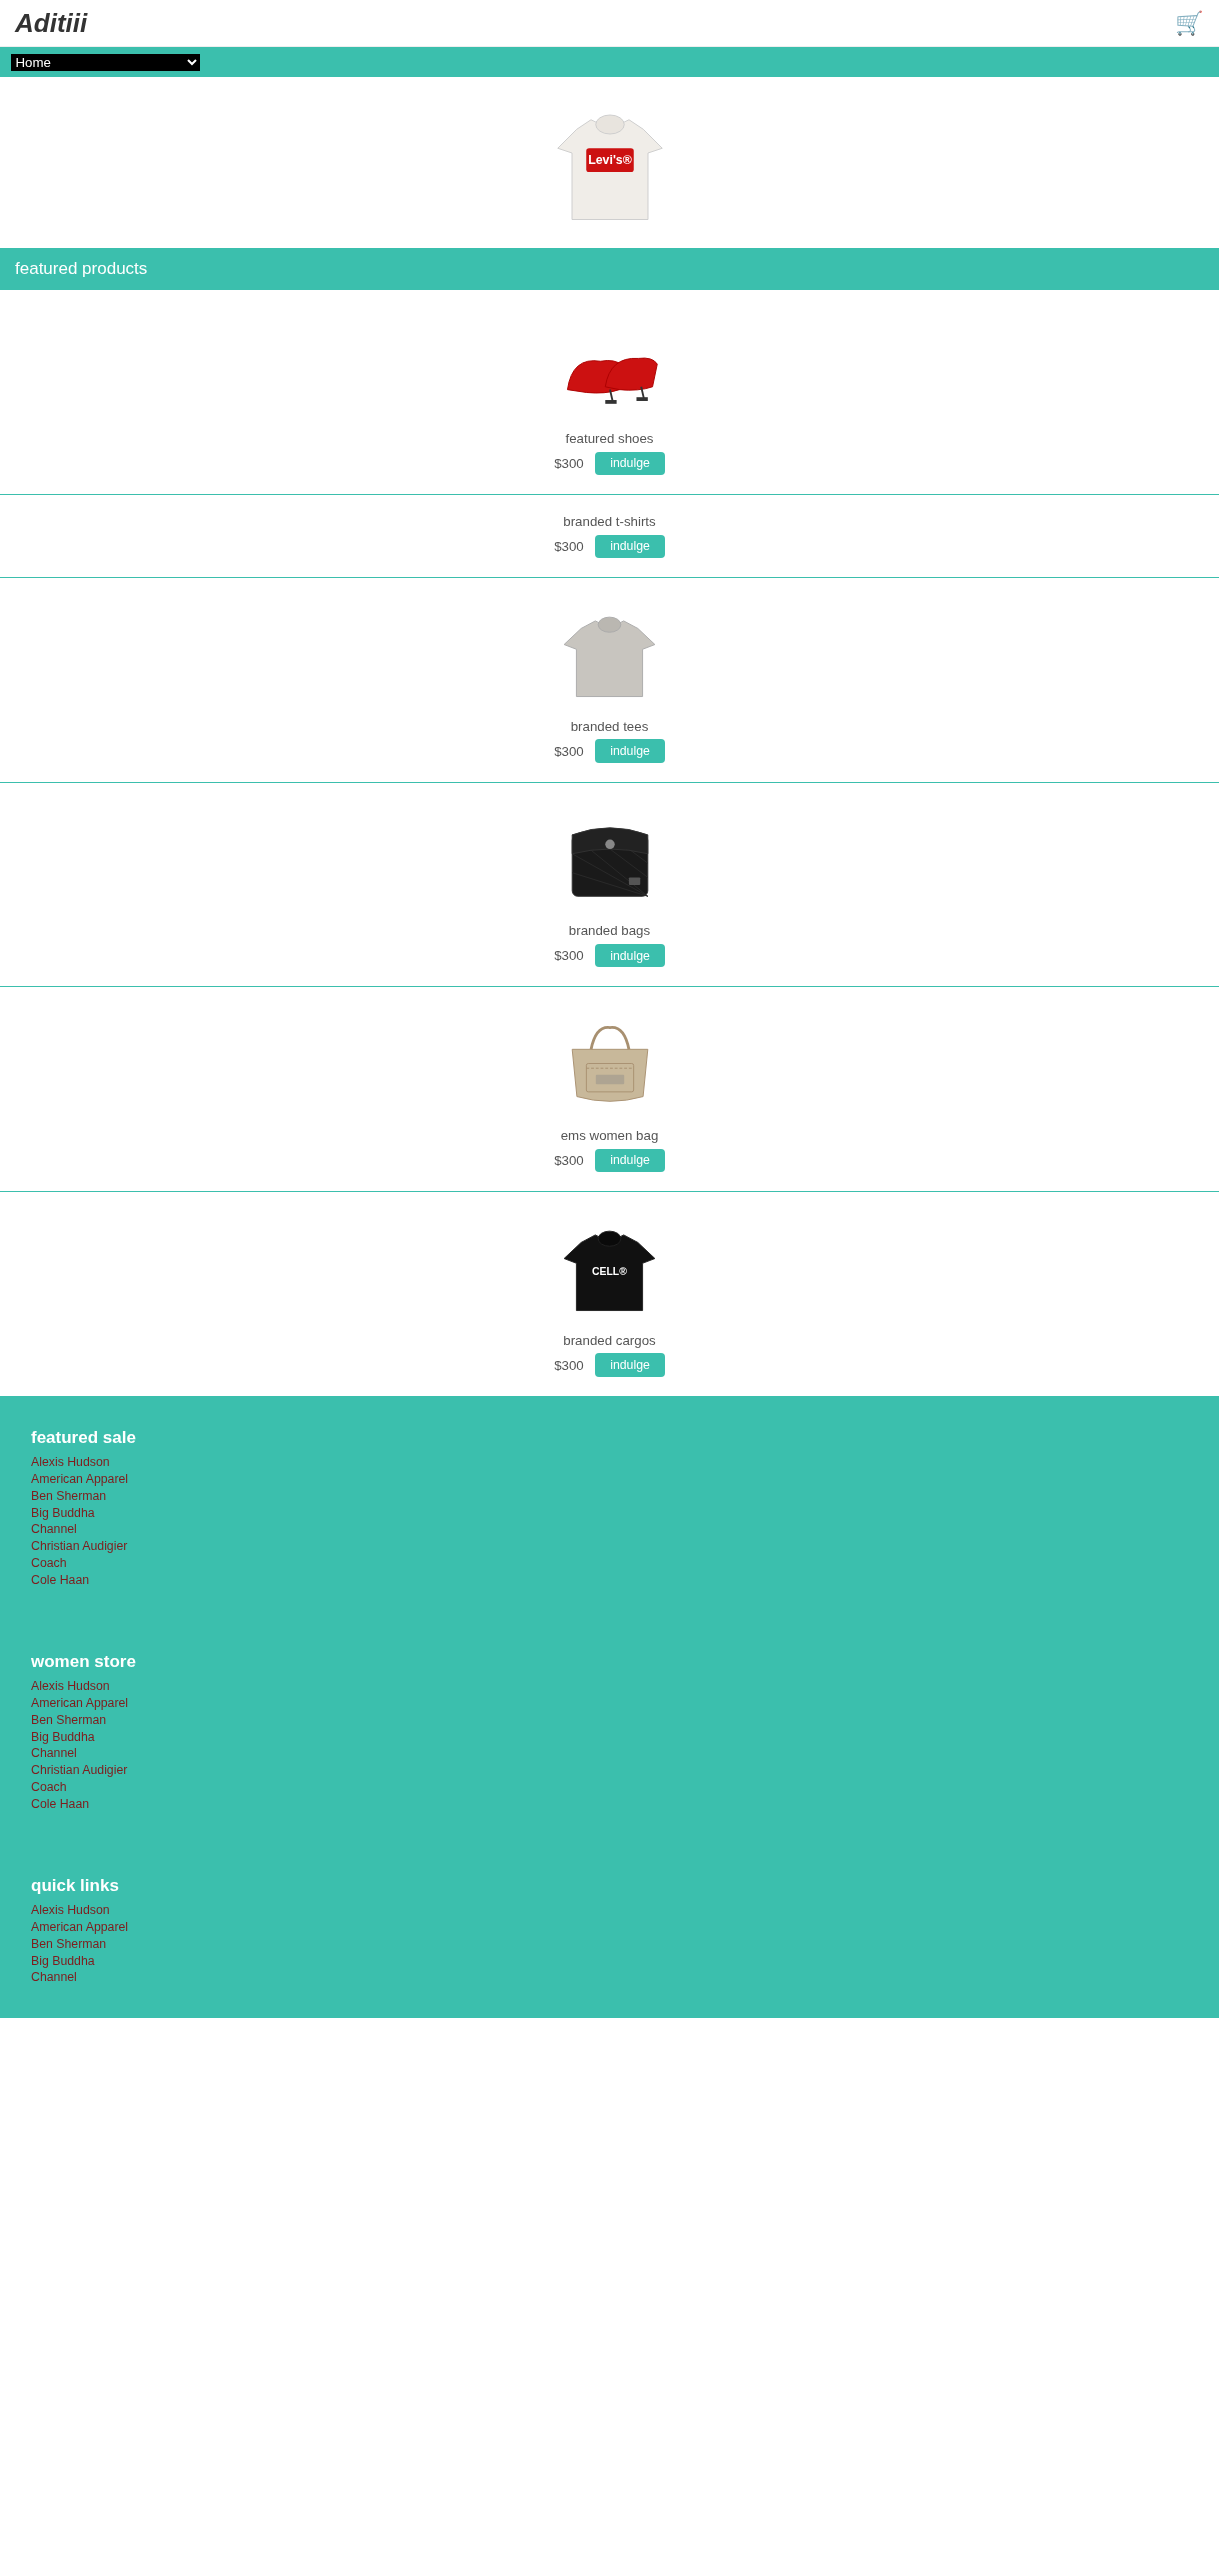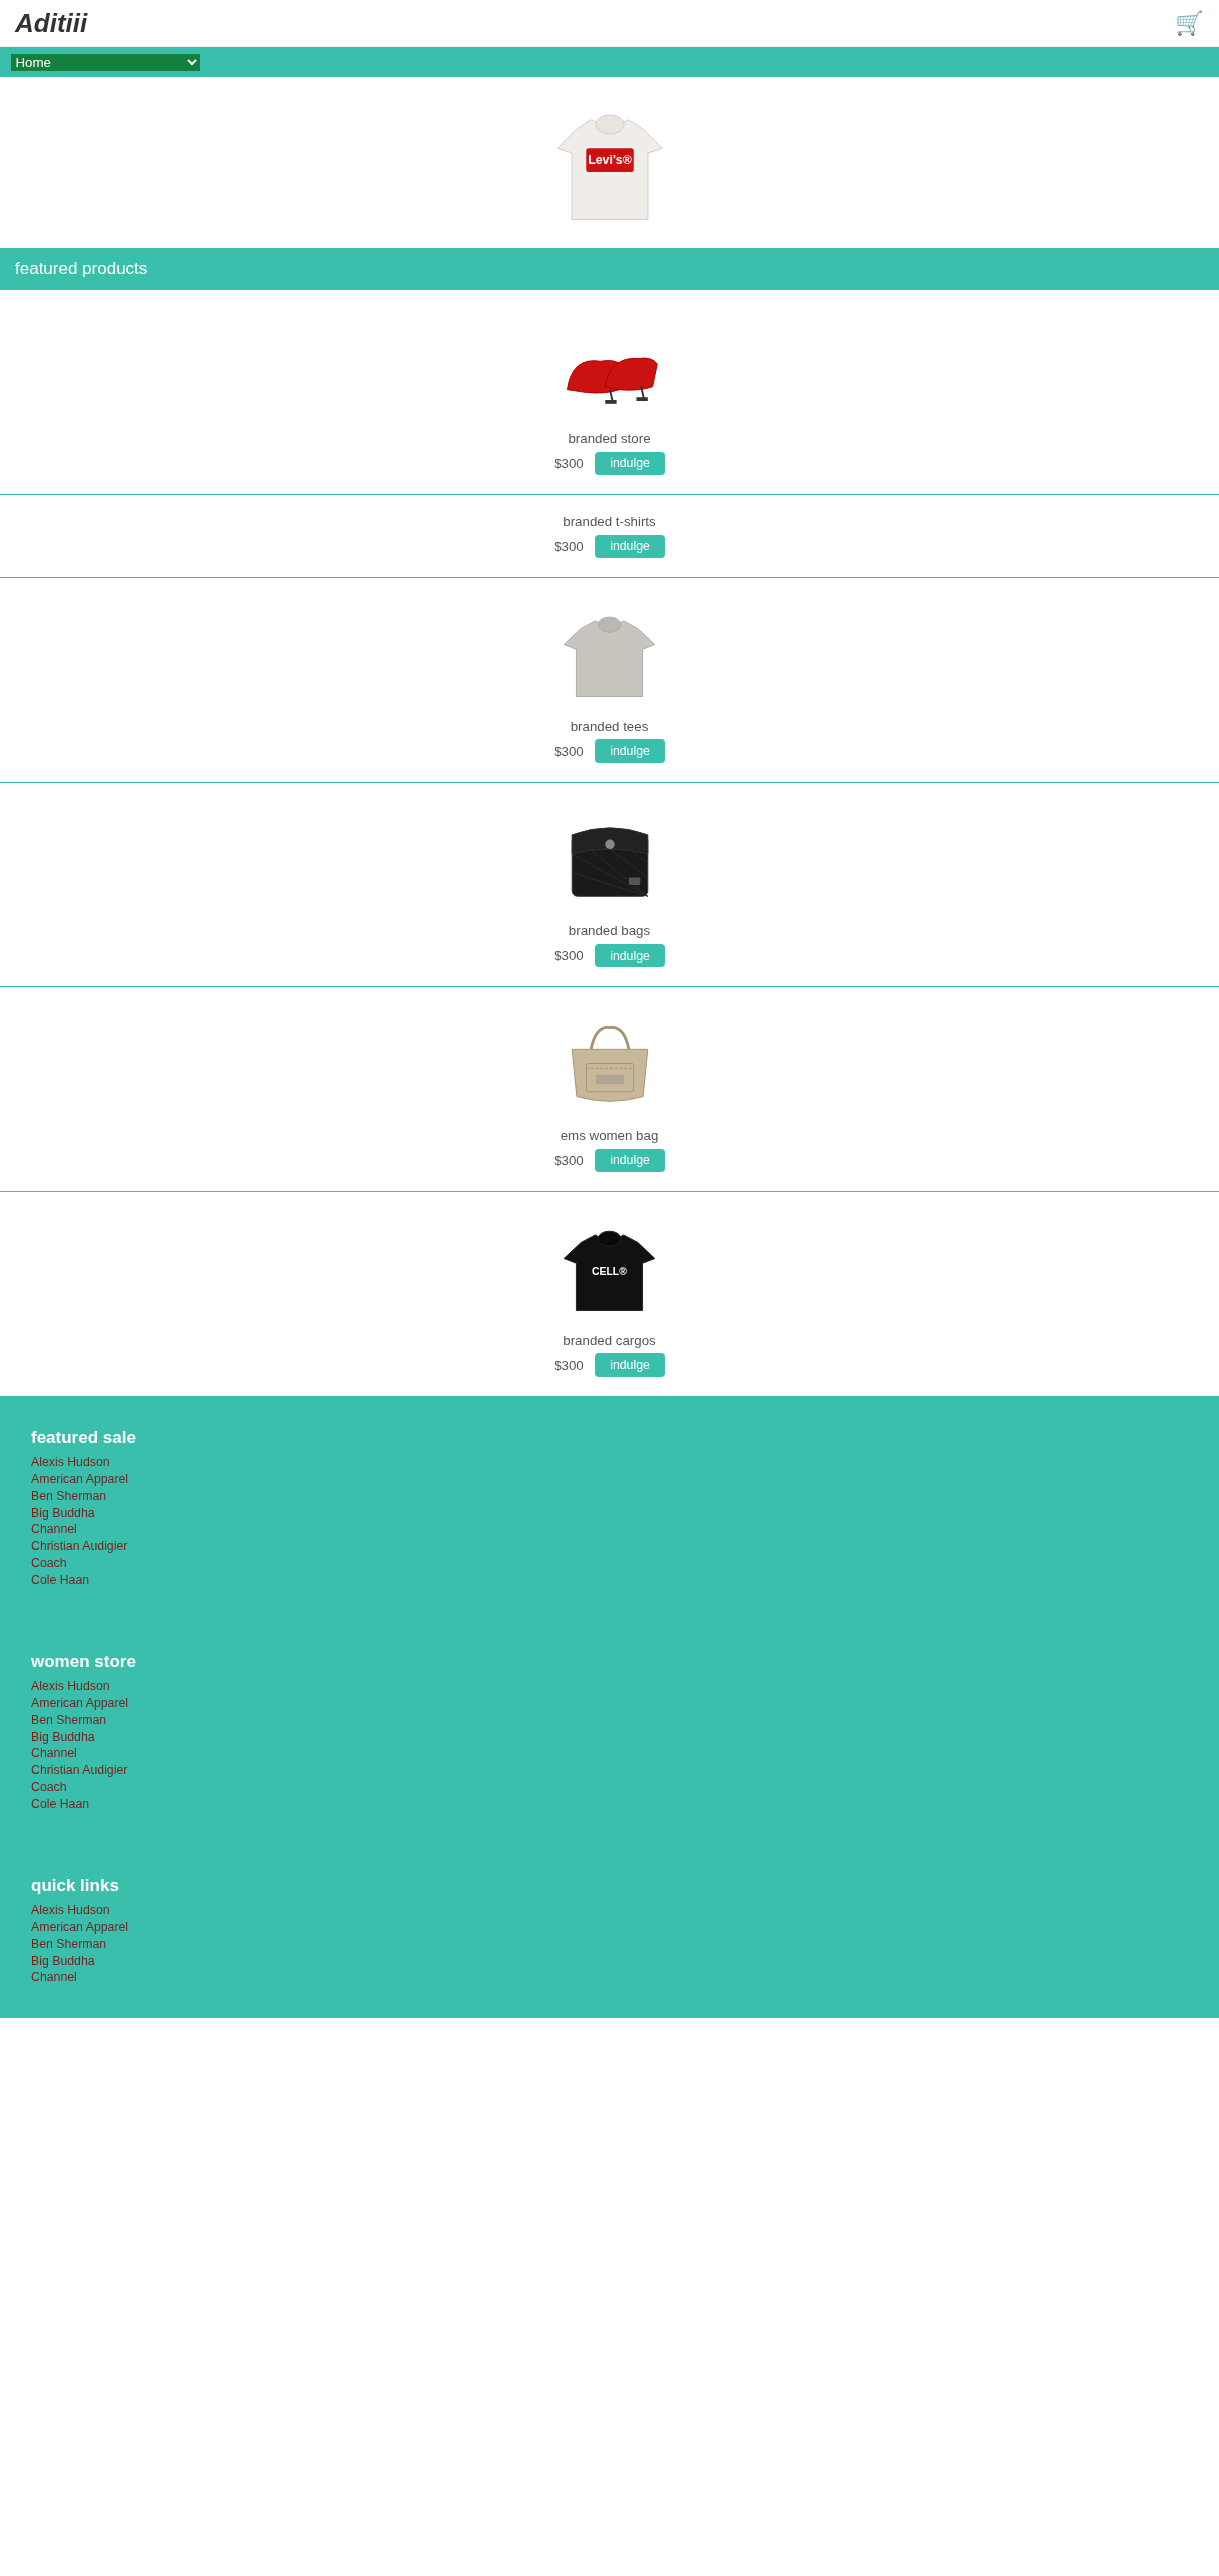--- a/index.html
+++ b/index.html
@@ -24,21 +24,21 @@
       font-size: 23px;
       color: #3bbfad;
     }
 
     
     .breadcrumb-bar {
       background: #3bbfad;
       padding: 5.7px 11.4px;
     }
     .breadcrumb-select {
-      background: #15803d;
+      background: #000000;
       border: none;
       color: #fff;
       font-size: 13.3px;
       outline: none;
       cursor: pointer;
       width: 189px;
     }
     .breadcrumb-select option { color: #333; background: #fff; }
 
     
@@ -171,21 +171,21 @@
 
         <path d="M10,65 Q15,30 45,35 Q60,32 70,40 L65,65 Q50,70 30,68 Z" fill="#cc1111" stroke="#aa0000" stroke-width="1"></path>
         <line x1="55" y1="65" x2="58" y2="78" stroke="#333" stroke-width="2"></line>
         <rect x="50" y="76" width="12" height="4" fill="#333"></rect>
 
         <path d="M50,62 Q55,30 85,32 Q100,30 105,38 L100,62 Q85,67 65,65 Z" fill="#cc1111" stroke="#aa0000" stroke-width="1"></path>
         <line x1="88" y1="62" x2="91" y2="75" stroke="#333" stroke-width="2"></line>
         <rect x="83" y="73" width="12" height="4" fill="#333"></rect>
       </svg>
     </div>
-    <span class="product-name">branded store</span>
+    <span class="product-name">featured shoes</span>
     <div class="product-price-row">
       <span class="product-price">$300</span>
       <button class="indulge-btn">indulge</button>
     </div>
   </div>
 
   <div class="product-item">
     <span class="product-name">branded t-shirts</span>
     <div class="product-price-row">
       <span class="product-price">$300</span>

